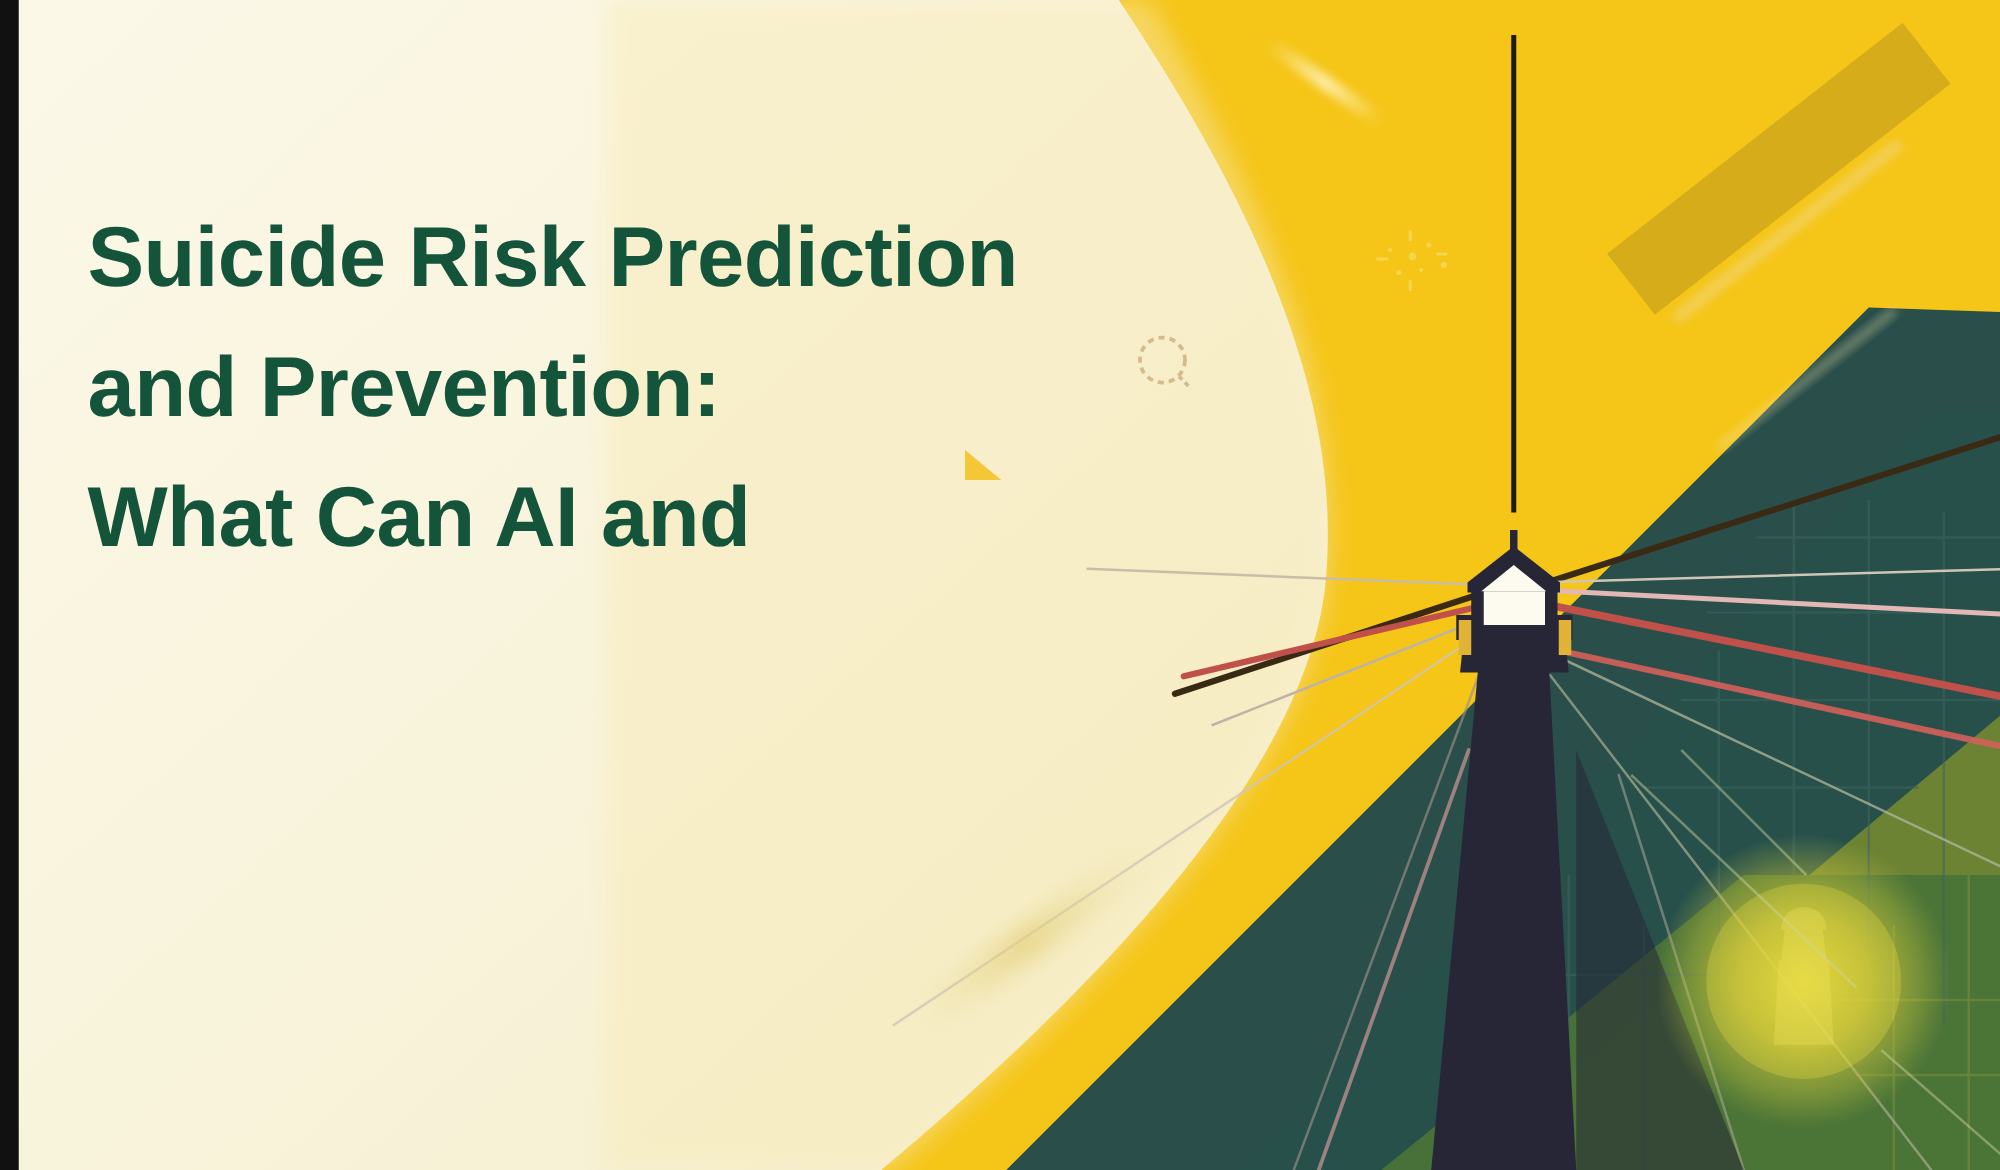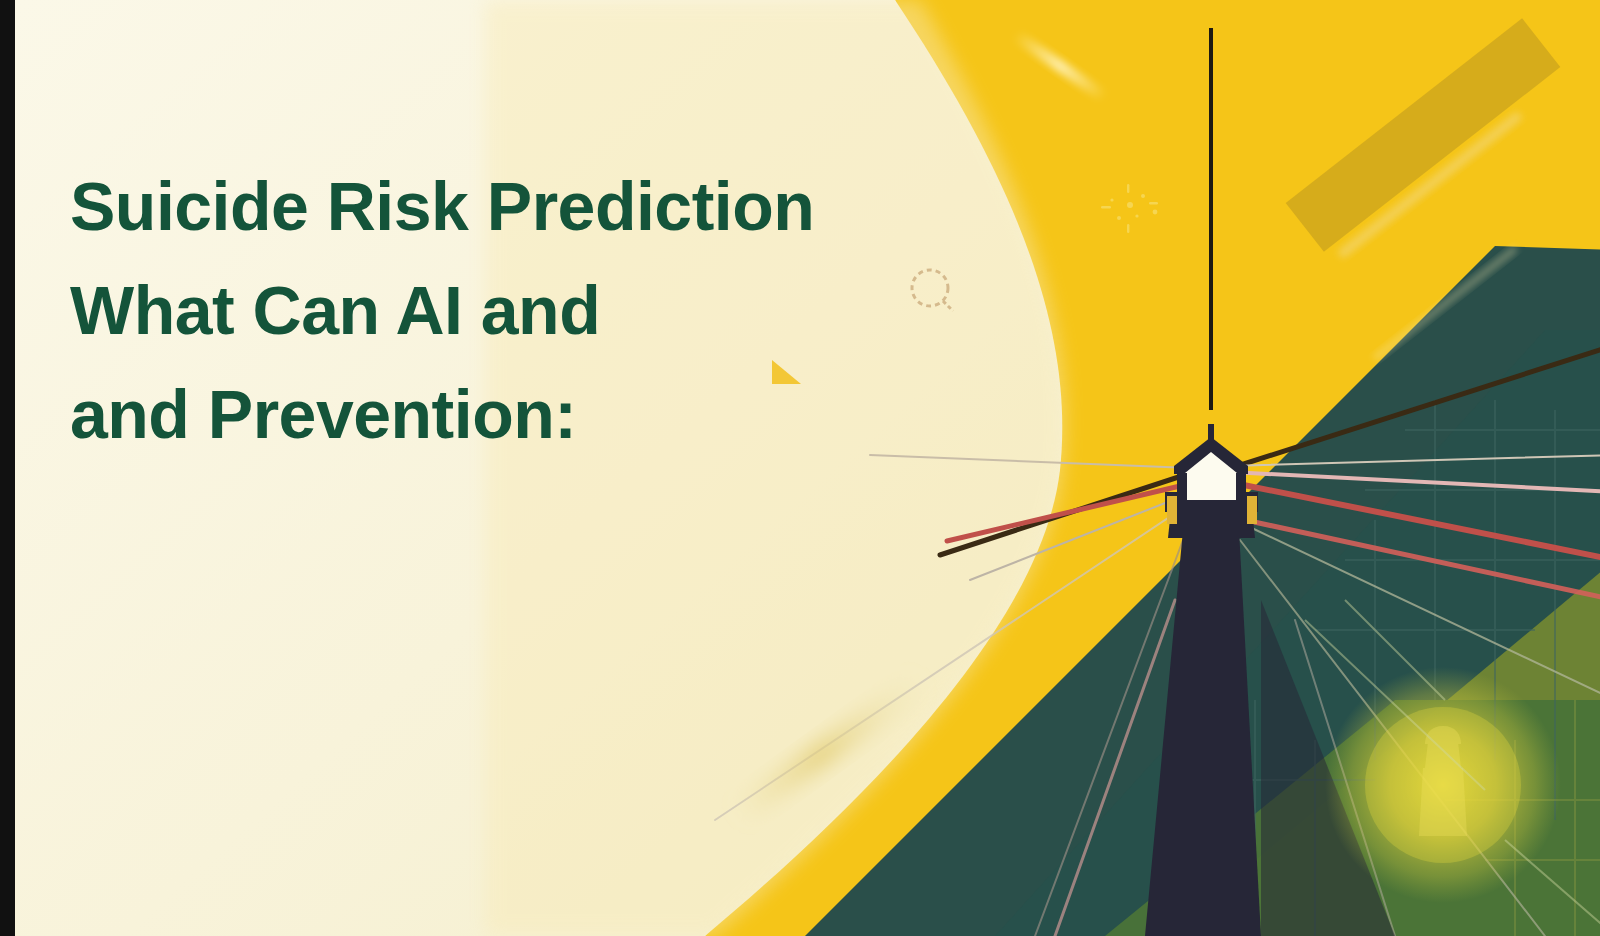--- a/index.html
+++ b/index.html
@@ -222,17 +222,17 @@
         <path d="M 1290 620 L 1470 790"></path>
         <path d="M 1330 600 L 1430 700"></path>
         <path d="M 1490 840 L 1600 936"></path>
       </g>
 
     </g>
   </svg>
 
   <h1 class="headline" style="color: rgb(20, 84, 58);">
     <span class="ln">Suicide Risk Prediction</span>
+    <span class="ln">and Prevention:</span>
     <span class="ln">What Can AI and</span>
-    <span class="ln">and Prevention:</span>
   </h1>
 
 </div>
 
 </body></html>

